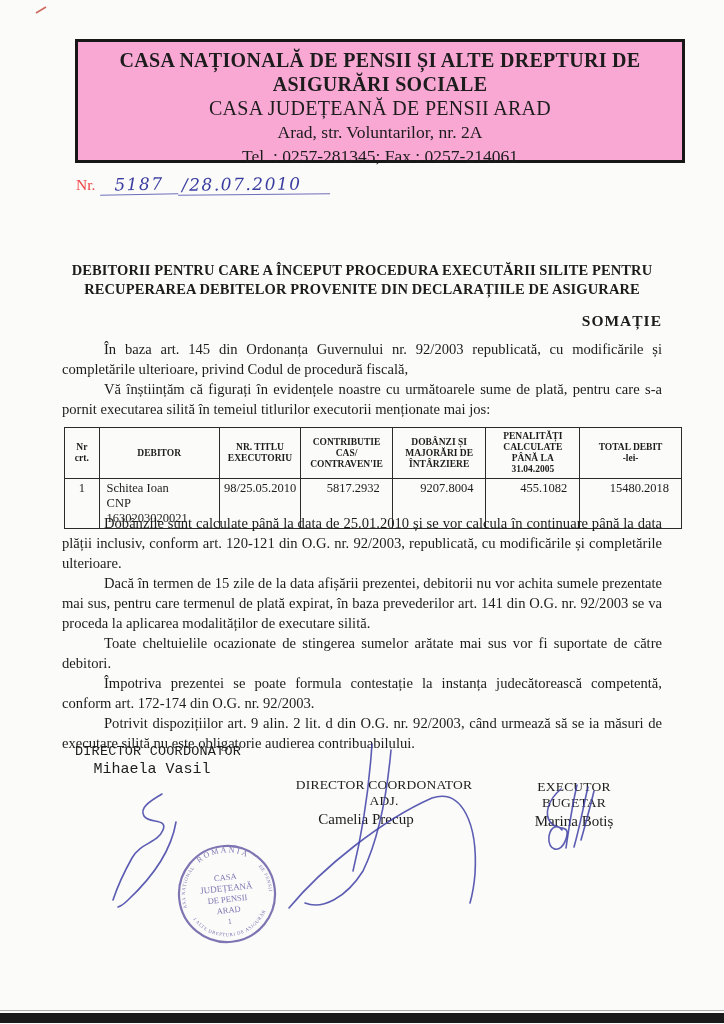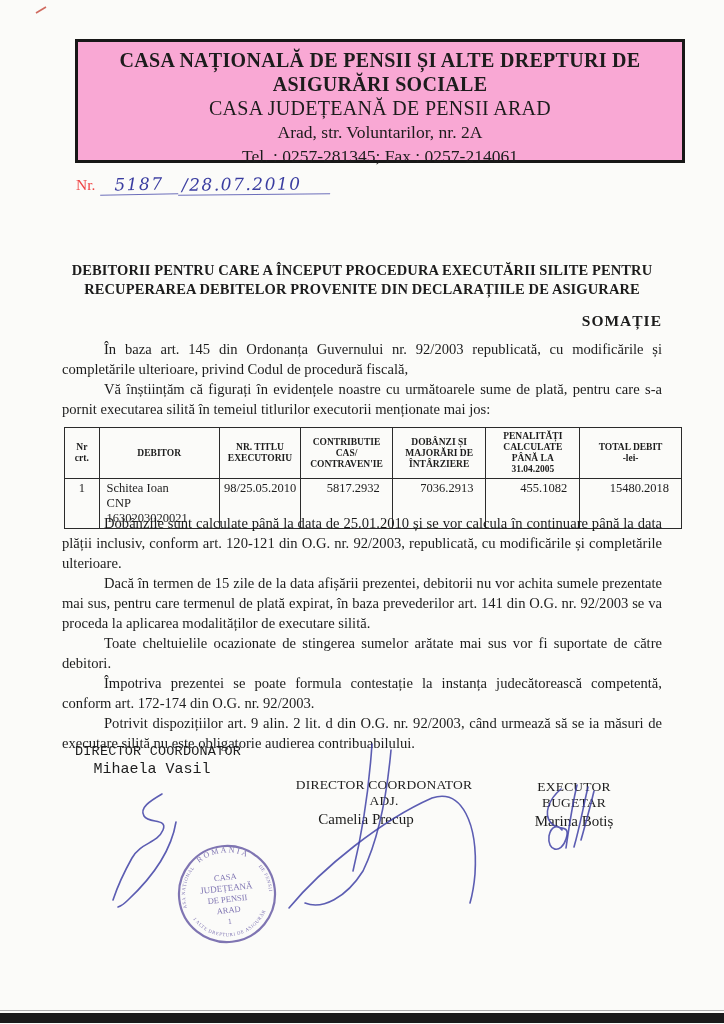--- a/index.html
+++ b/index.html
@@ -158,21 +158,21 @@
 -lei-</th>
       </tr>
     </thead>
     <tbody>
       <tr>
         <td class="c-nr">1</td>
         <td class="c-deb">Schitea Ioan
 CNP  1630203020021</td>
         <td class="c-tit">98/25.05.2010</td>
         <td class="num">5817.2932</td>
-        <td class="num">7036.2913</td>
+        <td class="num">9207.8004</td>
         <td class="num">455.1082</td>
         <td class="num">15480.2018</td>
       </tr>
     </tbody>
   </table>
 
   <div class="after-paras">
     <p>Dobânzile sunt calculate până la data de 25.01.2010 și se vor calcula în continuare până la data plății inclusiv, conform art. 120-121 din O.G. nr. 92/2003, republicată, cu modificările și completările ulterioare.</p>
     <p>Dacă în termen de 15 zile de la data afișării prezentei, debitorii nu vor achita sumele prezentate mai sus, pentru care termenul de plată expirat, în baza prevederilor art. 141 din O.G. nr. 92/2003 se va proceda la aplicarea modalităților de executare silită.</p>
     <p>Toate cheltuielile ocazionate de stingerea sumelor arătate mai sus vor fi suportate de către debitori.</p>

